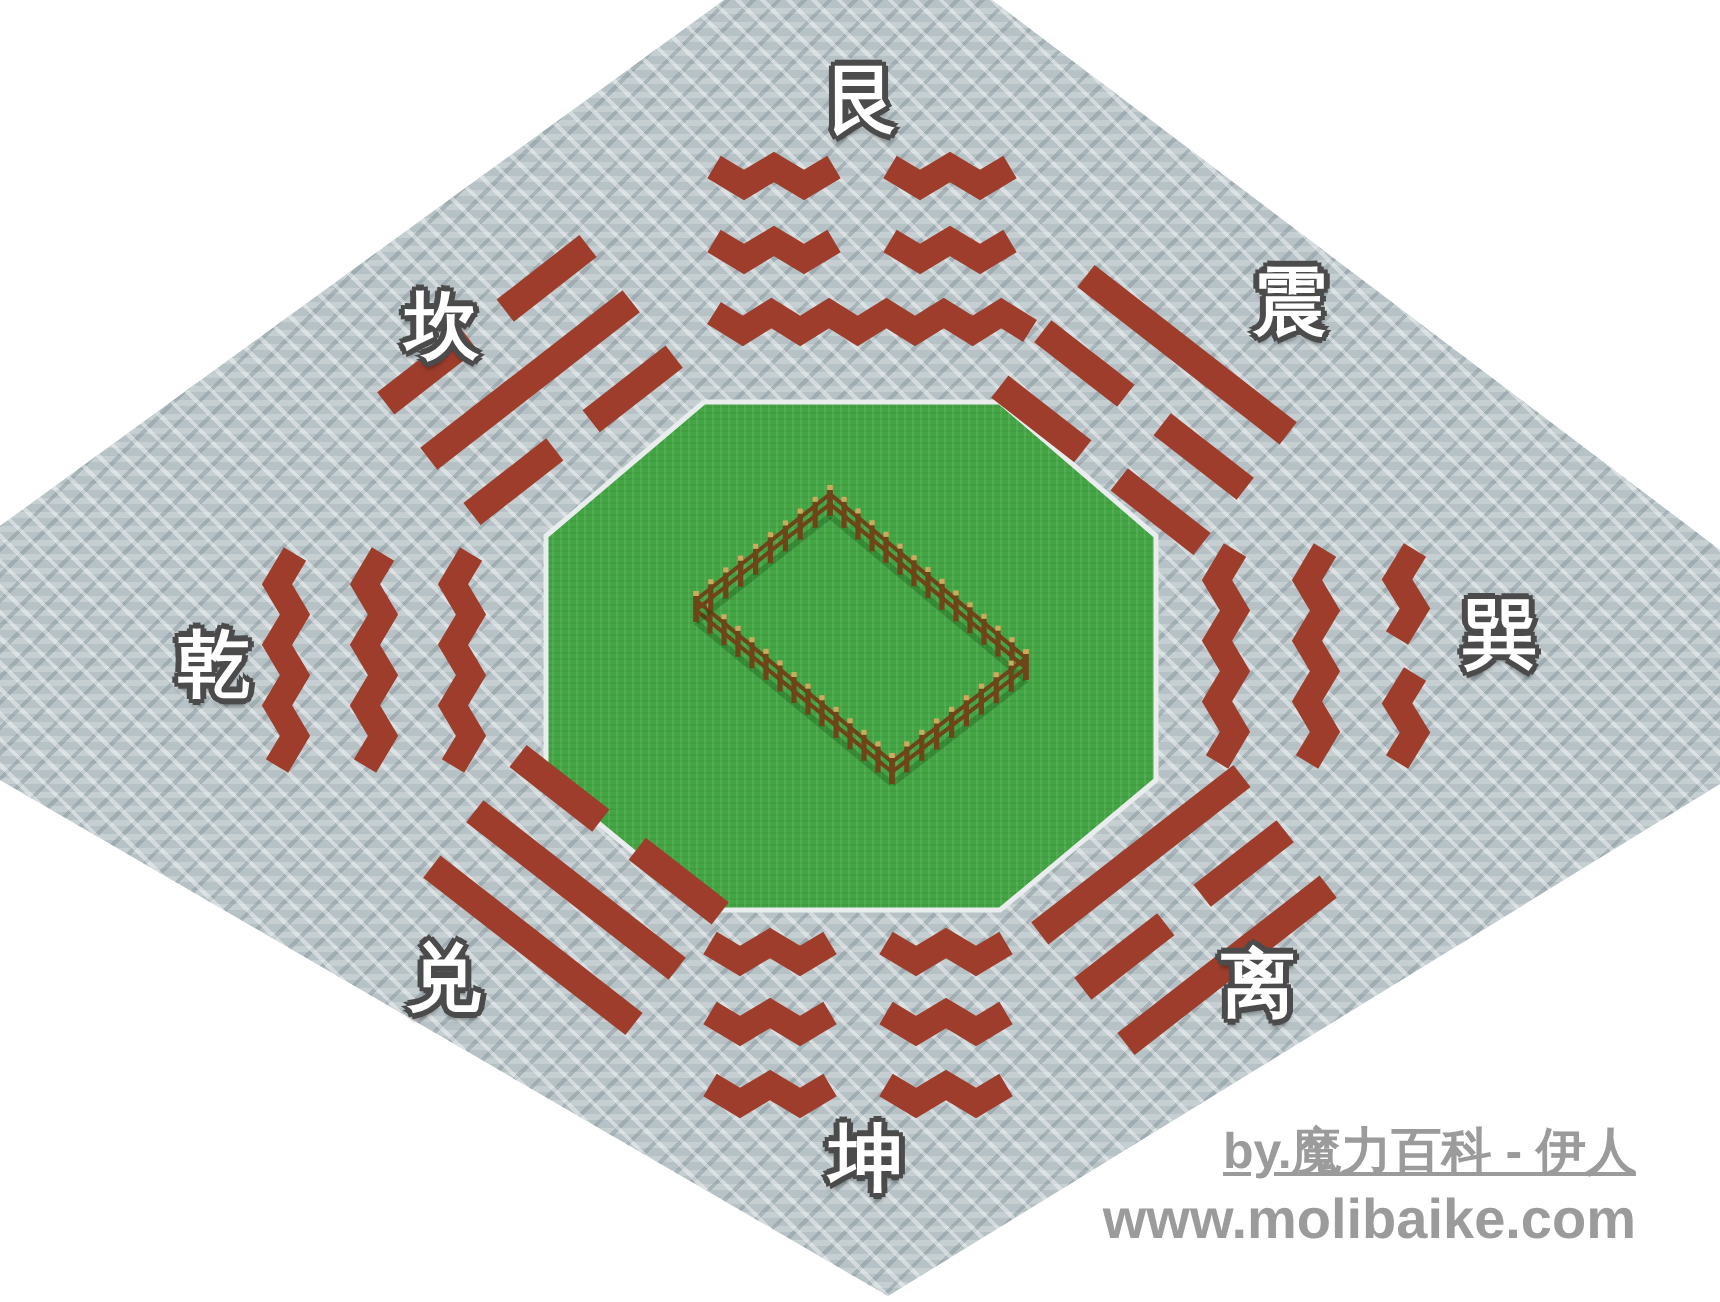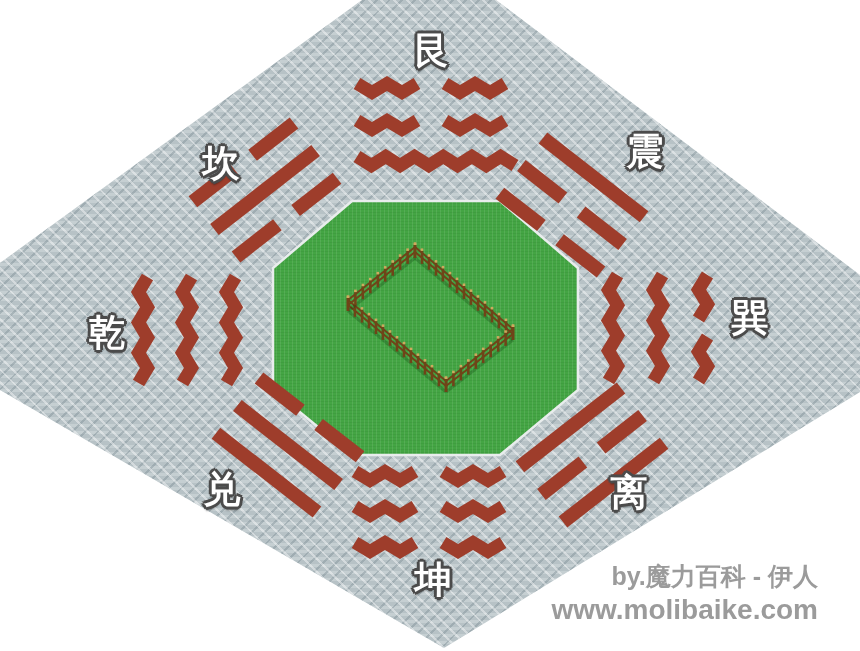--- a/index.html
+++ b/index.html
@@ -33,21 +33,21 @@
     font-size:37px;font-weight:bold;color:#ffffff;line-height:1;white-space:nowrap;
     text-shadow:
       3px 0 0 #4b4b4b,-3px 0 0 #4b4b4b,0 3px 0 #4b4b4b,0 -3px 0 #4b4b4b,
       2px 2px 0 #4b4b4b,-2px 2px 0 #4b4b4b,2px -2px 0 #4b4b4b,-2px -2px 0 #4b4b4b,
       0 4px 2px rgba(0,0,0,.35);
   }
   .watermark{
     position:absolute;right:42px;bottom:24px;text-align:right;
     color:#9b9b9b;font-weight:bold;line-height:1.25;
   }
-  .watermark .credit{font-size:25px;}
+  .watermark .credit{font-size:25px;text-decoration:underline;}
   .watermark .site{font-size:28px;}
 </style>
 </head>
 <body>
 
 <div class="stage">
 
   <div class="stone-plaza"></div>
   <div class="grass-courtyard"></div>
 

